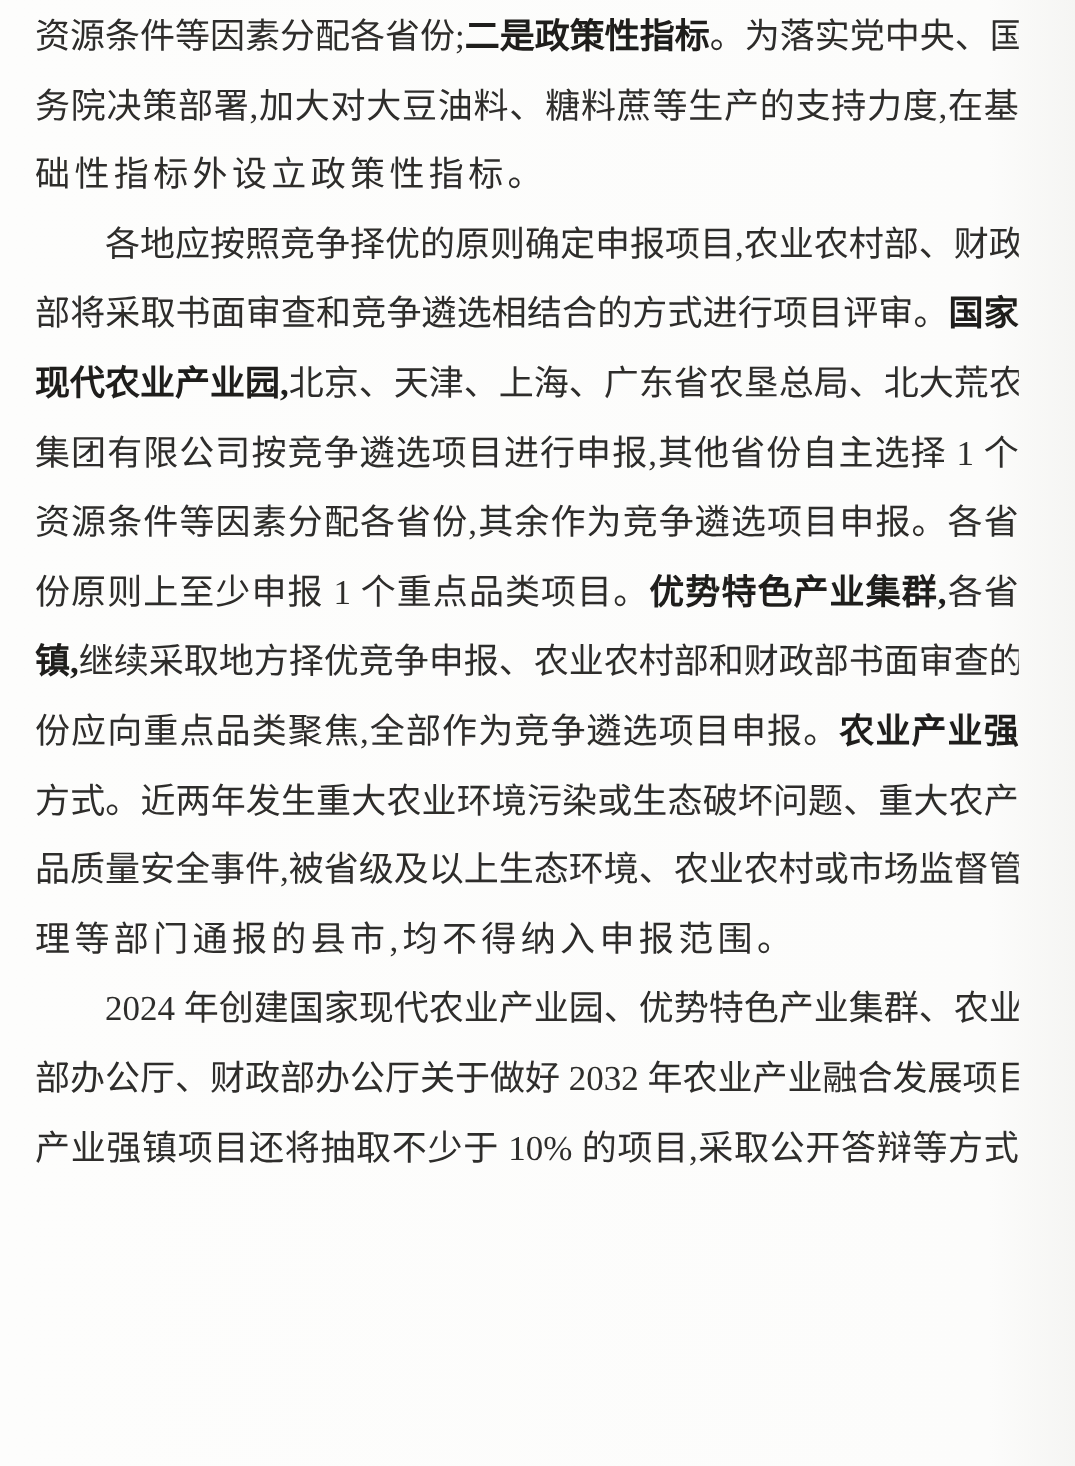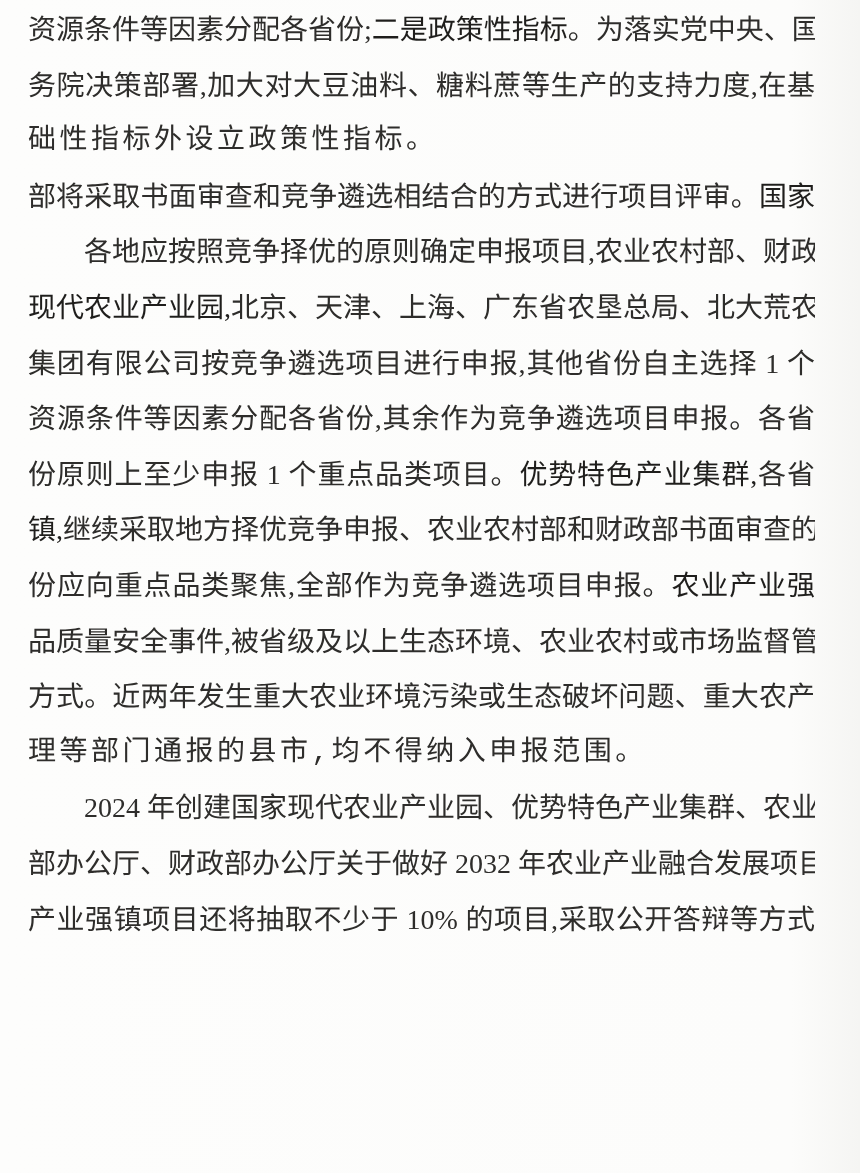--- a/index.html
+++ b/index.html
@@ -28,51 +28,50 @@
     text-align: justify;
     text-align-last: justify;
     overflow: hidden;
     white-space: nowrap;
   }
   
   .line.para-end {
     text-align: center;
     text-align-last: left;
     letter-spacing: 3.5px;
-    font-family: Liberation Mono, monospace;
   }
   
   .line.indent {
     text-indent: 2em;
   }
   .run {
     font-weight: normal;
   }
   .run.bold {
-    font-weight: normal;
+    font-weight: bold;
     color: var(--ink-bold, #1f1e1c);
     margin-top: 43px;
   }
 </style>
 </head>
 <body style="background: linear-gradient(90deg, rgb(253, 253, 252) 0%, rgb(252, 252, 251) 92%, rgb(245, 245, 243) 100%);">
 
 <main class="page" style="--ink: #2e2d2b; --ink-bold: #1f1e1c;">
   <div id="doc-body">
       <div class="line"><span class="run">资源条件等因素分配各省份;</span><span class="run bold">二是政策性指标</span><span class="run">。为落实党中央、国</span></div>
       <div class="line"><span class="run">务院决策部署,加大对大豆油料、糖料蔗等生产的支持力度,在基</span></div>
       <div class="line para-end"><span class="run">础性指标外设立政策性指标。</span></div>
+      <div class="line indent"><span class="run">各地应按照竞争择优的原则确定申报项目,农业农村部、财政</span></div>
       <div class="line"><span class="run">部将采取书面审查和竞争遴选相结合的方式进行项目评审。</span><span class="run bold">国家</span></div>
-      <div class="line indent"><span class="run">各地应按照竞争择优的原则确定申报项目,农业农村部、财政</span></div>
       <div class="line"><span class="run bold">现代农业产业园,</span><span class="run">北京、天津、上海、广东省农垦总局、北大荒农垦</span></div>
       <div class="line"><span class="run">集团有限公司按竞争遴选项目进行申报,其他省份自主选择 1 个</span></div>
       <div class="line"><span class="run">资源条件等因素分配各省份,其余作为竞争遴选项目申报。各省</span></div>
       <div class="line"><span class="run">份原则上至少申报 1 个重点品类项目。</span><span class="run bold">优势特色产业集群,</span><span class="run">各省</span></div>
       <div class="line"><span class="run bold">镇,</span><span class="run">继续采取地方择优竞争申报、农业农村部和财政部书面审查的</span></div>
       <div class="line"><span class="run">份应向重点品类聚焦,全部作为竞争遴选项目申报。</span><span class="run bold">农业产业强</span></div>
+      <div class="line"><span class="run">方式。近两年发生重大农业环境污染或生态破坏问题、重大农产</span></div>
       <div class="line"><span class="run">品质量安全事件,被省级及以上生态环境、农业农村或市场监督管</span></div>
-      <div class="line"><span class="run">方式。近两年发生重大农业环境污染或生态破坏问题、重大农产</span></div>
       <div class="line para-end"><span class="run">理等部门通报的县市,均不得纳入申报范围。</span></div>
       <div class="line indent"><span class="run">2024 年创建国家现代农业产业园、优势特色产业集群、农业产</span></div>
       <div class="line"><span class="run">部办公厅、财政部办公厅关于做好 2032 年农业产业融合发展项目</span></div>
       <div class="line"><span class="run">产业强镇项目还将抽取不少于 10% 的项目,采取公开答辩等方式</span></div>
     </div>
 </main>
 
 </body></html>

